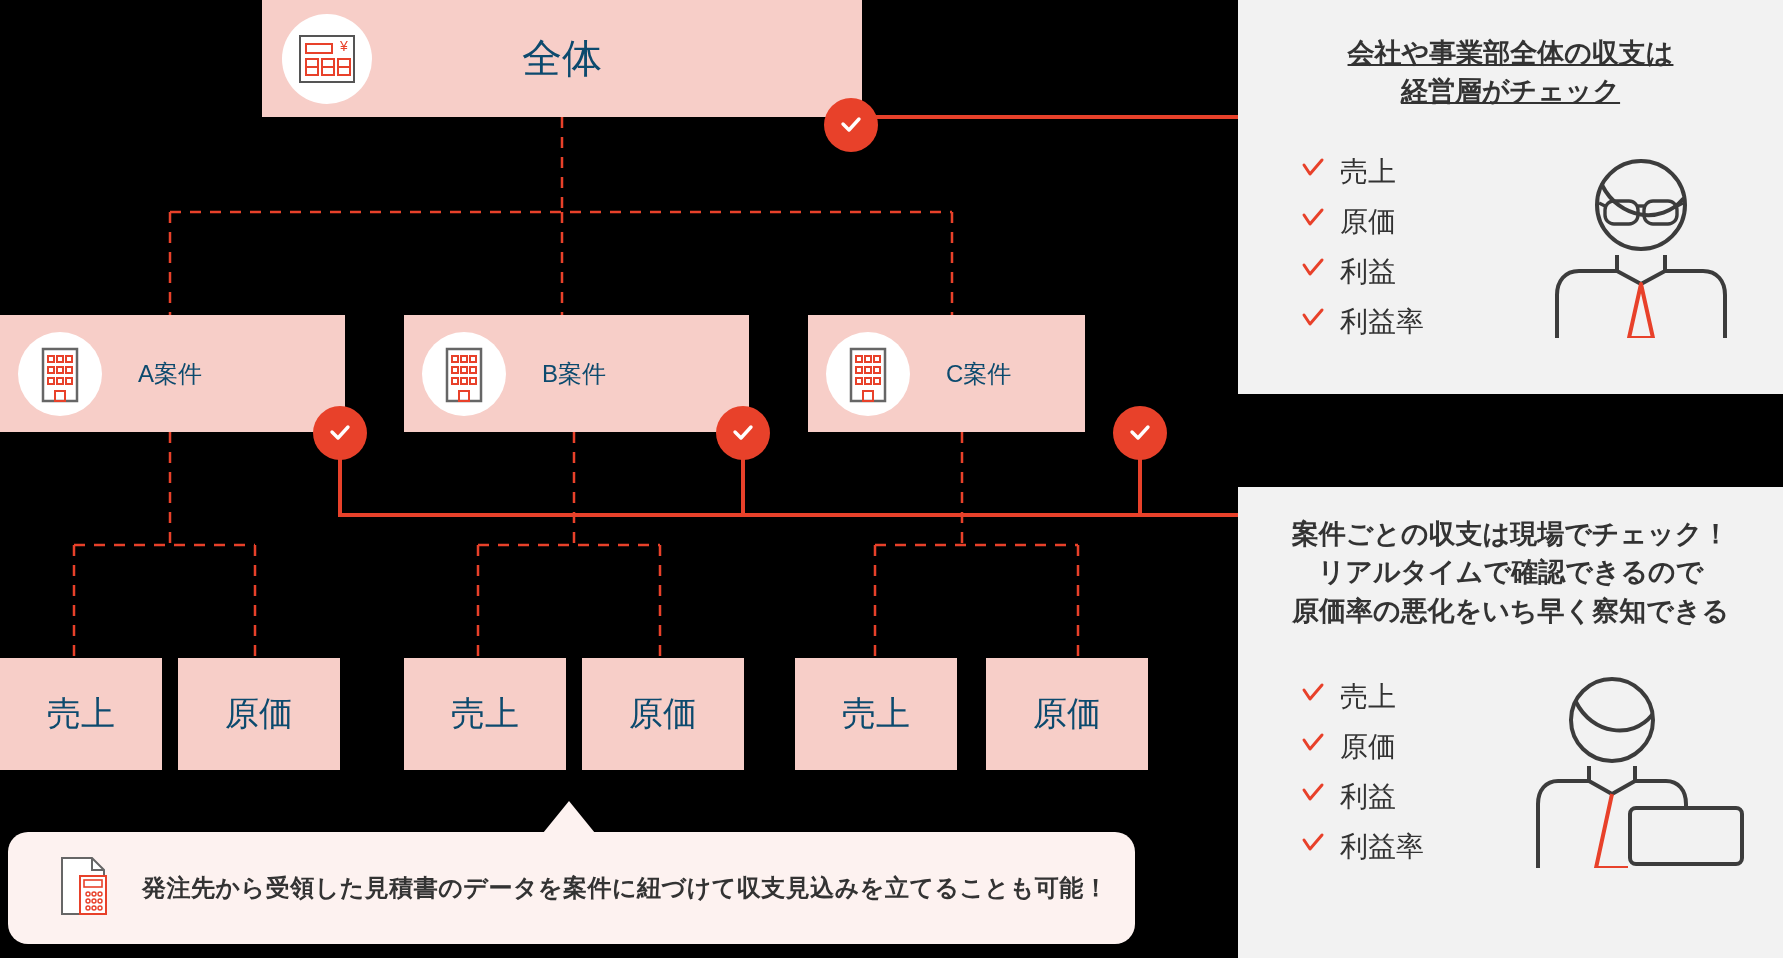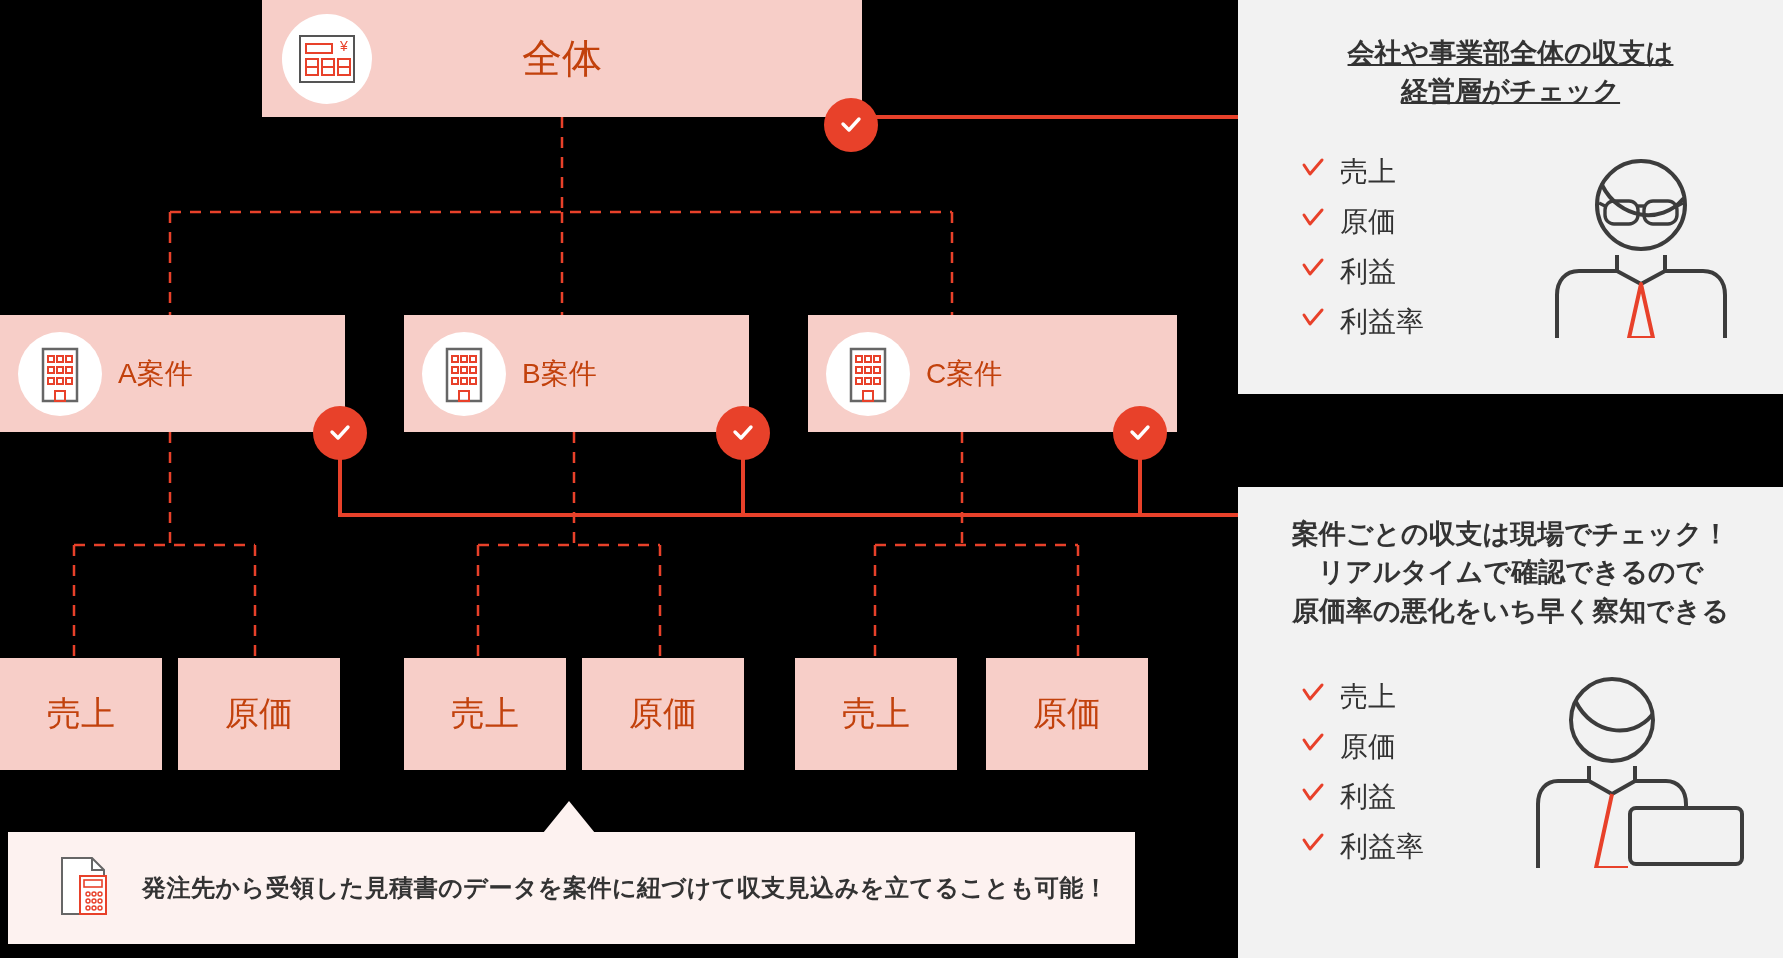--- a/index.html
+++ b/index.html
@@ -16,21 +16,21 @@
   #diagram-svg { position: absolute; left: 0; top: 0; width: 1238px; height: 958px; }
 
   .node {
     position: absolute;
     background: #F7CEC8;
     display: flex;
     align-items: center;
     z-index: 3;
   }
   .node-label {
-    color: #c2410c;
+    color: #0c4a6e;
     font-weight: 400;
     white-space: nowrap;
   }
 
   
   #node-root {
     left: 262px; top: 0px; width: 600px; height: 117px;
     justify-content: center;
   }
   #node-root .node-label { font-size: 40px; }
@@ -41,24 +41,24 @@
     display: flex; align-items: center; justify-content: center;
   }
 
   
   .node-case { top: 315px; height: 117px; justify-content: flex-start; }
   .node-case .icon-circle {
     width: 84px; height: 84px; border-radius: 50%;
     background: #ffffff; margin-left: 18px; flex: none;
     display: flex; align-items: center; justify-content: center;
   }
-  .node-case .node-label { font-size: 28px; margin-left: 16px; }
+  .node-case .node-label { font-size: 24px; margin-left: 36px; }
   #node-case-a { left: 0px;   width: 345px; }
   #node-case-b { left: 404px; width: 345px; }
-  #node-case-c { left: 808px; width: 369px; }
+  #node-case-c { left: 808px; width: 277px; }
 
   
   .node-leaf {
     top: 658px; height: 112px;
     justify-content: center;
   }
   .node-leaf .node-label { font-size: 34px; }
   #leaf-a-1 { left: 0px;   width: 162px; }
   #leaf-a-2 { left: 178px; width: 162px; }
   #leaf-b-1 { left: 404px; width: 162px; }
@@ -77,21 +77,21 @@
   #badge-root  { left: 824px; top: 98px; }
   #badge-a     { left: 313px; top: 406px; }
   #badge-b     { left: 716px; top: 406px; }
   #badge-c     { left: 1113px; top: 406px; }
 
   
   #callout {
     position: absolute;
     left: 8px; top: 832px; width: 1127px; height: 112px;
     background: #FDF2F0;
-    border-radius: 0;
+    border-radius: 20px;
     display: flex; align-items: center;
     z-index: 5;
   }
   #callout-arrow {
     position: absolute; left: 543px; top: 801px;
     width: 0; height: 0;
     border-left: 26px solid transparent;
     border-right: 26px solid transparent;
     border-bottom: 32px solid #FDF2F0;
     z-index: 5;

